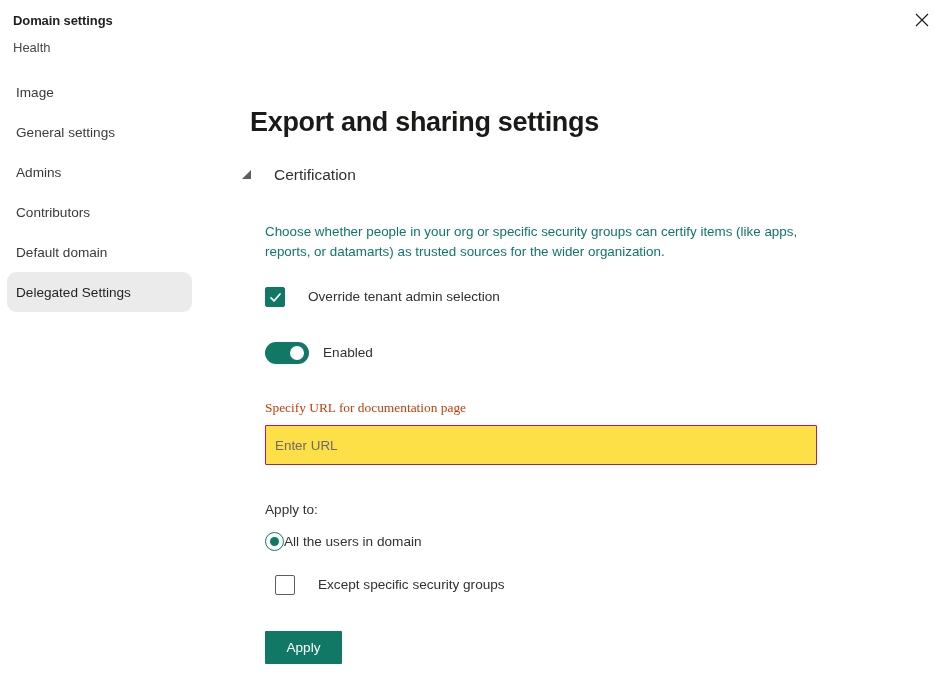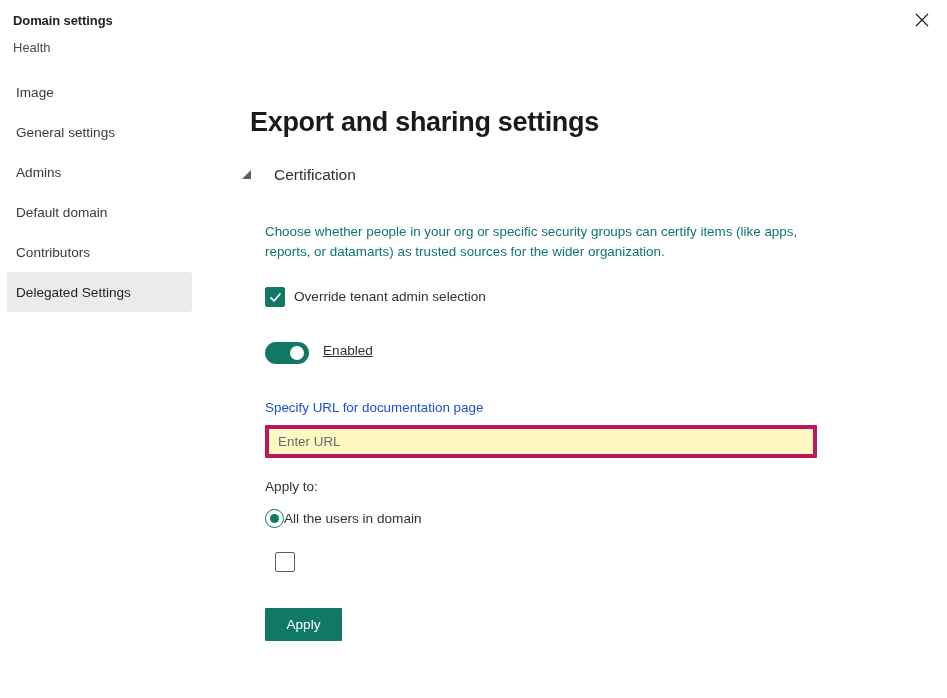--- a/index.html
+++ b/index.html
@@ -69,20 +69,21 @@
     align-items: center;
     border-radius: 3px;
     font-size: 13.6px;
     color: #3b3a39;
     cursor: pointer;
     white-space: nowrap;
   }
   .nav-item.selected {
     background: #ebebeb;
     color: #252423;
+    border-radius: 9px;
   }
 
   
   .content {
     position: absolute;
     top: 0;
     left: 238px;
     width: 700px;
   }
   .content-title {
@@ -125,21 +126,21 @@
     margin: 0;
     width: 553px;
   }
   .para.first { margin-top: 37px; }
   .para.second { margin-top: 18px; }
 
   
   .checkbox-row {
     display: flex;
     align-items: center;
-    gap: 9px;
+    gap: 23px;
     cursor: pointer;
   }
   .checkbox-row.override { margin-top: 26px; }
   .checkbox-row.except { margin-top: 24px; margin-left: 10px; }
 
   .cb {
     width: 20px;
     height: 20px;
     flex: none;
     border-radius: 2px;
@@ -159,24 +160,24 @@
 
   .ctrl-label {
     font-size: 13.6px;
     color: #323130;
     line-height: 18px;
   }
 
   
   .toggle-row {
     display: flex;
+    align-items: center;
     gap: 14px;
     margin-top: 35px;
     cursor: pointer;
-    text-decoration: underline;
   }
   .toggle {
     width: 44px;
     height: 22px;
     border-radius: 11px;
     background: #117865;
     position: relative;
     flex: none;
   }
   .toggle-knob {
@@ -185,44 +186,45 @@
     height: 14px;
     border-radius: 50%;
     background: #ffffff;
     top: 4px;
     right: 5px;
   }
 
   
   .field-label {
     font-size: 13.4px;
-    color: #1d4ed8;
+    color: #c2410c;
     margin-top: 35px;
     line-height: 18px;
+    font-family: Liberation Serif, serif;
   }
   .text-input {
     margin-top: 8px;
     width: 552px;
-    height: 33px;
-    border: 4px solid #be185d;
-    background: #fef9c3;
+    height: 40px;
+    border: 1px solid #be185d;
+    background: #fde047;
     font-family: "Liberation Sans", sans-serif;
     font-size: 13.4px;
     color: #323130;
     padding: 0 9px;
     border-radius: 1px;
     outline: none;
   }
   .text-input::placeholder { color: #6b6b6b; }
 
   
   .group-label {
     font-size: 13.6px;
     color: #323130;
-    margin-top: 20px;
+    margin-top: 36px;
     line-height: 18px;
   }
   .radio-row {
     display: flex;
     align-items: center;
     margin-top: 13px;
     cursor: pointer;
   }
   .radio {
     width: 19px;
@@ -282,24 +284,24 @@
   <div class="nav-item">
     <span>Image</span>
   </div>
   <div class="nav-item">
     <span>General settings</span>
   </div>
   <div class="nav-item">
     <span>Admins</span>
   </div>
   <div class="nav-item">
+    <span>Contributors</span>
+  </div>
+  <div class="nav-item">
     <span>Default domain</span>
-  </div>
-  <div class="nav-item">
-    <span>Contributors</span>
   </div>
   <div class="nav-item selected">
     <span>Delegated Settings</span>
   </div>
 </nav>
 
 <main class="content">
 
   <h2 class="content-title">Export and sharing settings</h2>
 
@@ -345,20 +347,21 @@
       <span class="radio selected">
         <span class="radio-dot"></span>
       </span>
       <span class="ctrl-label">All the users in domain</span>
     </div>
 
 
     
     <div class="checkbox-row except">
       <span class="cb unchecked"></span>
+      <span class="ctrl-label">Except specific security groups</span>
     </div>
 
     
     <div class="actions">
       <button class="btn-primary">Apply</button>
 
     </div>
 
   </div>
 </main>

